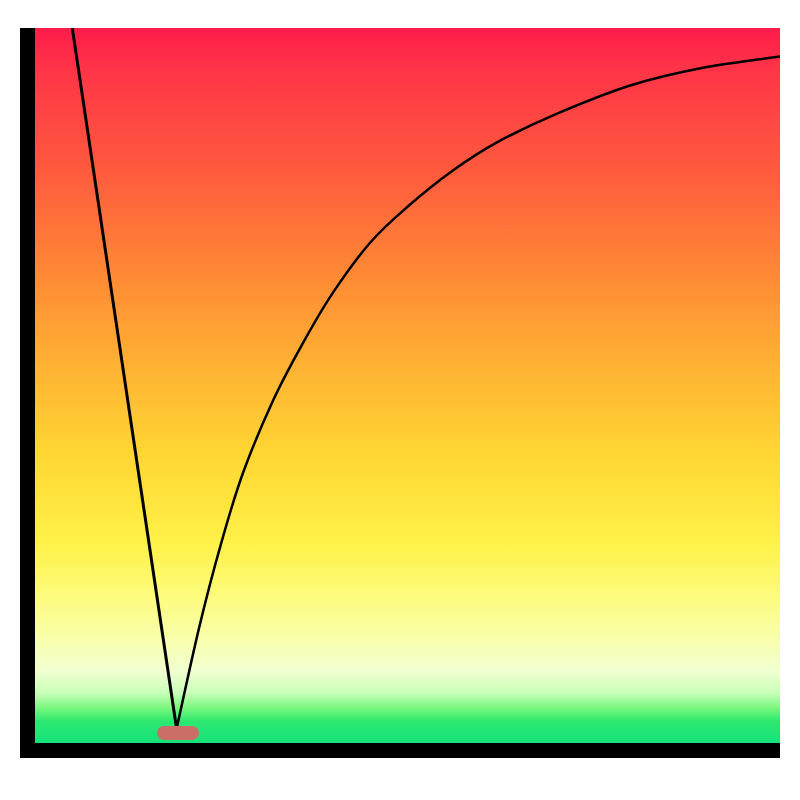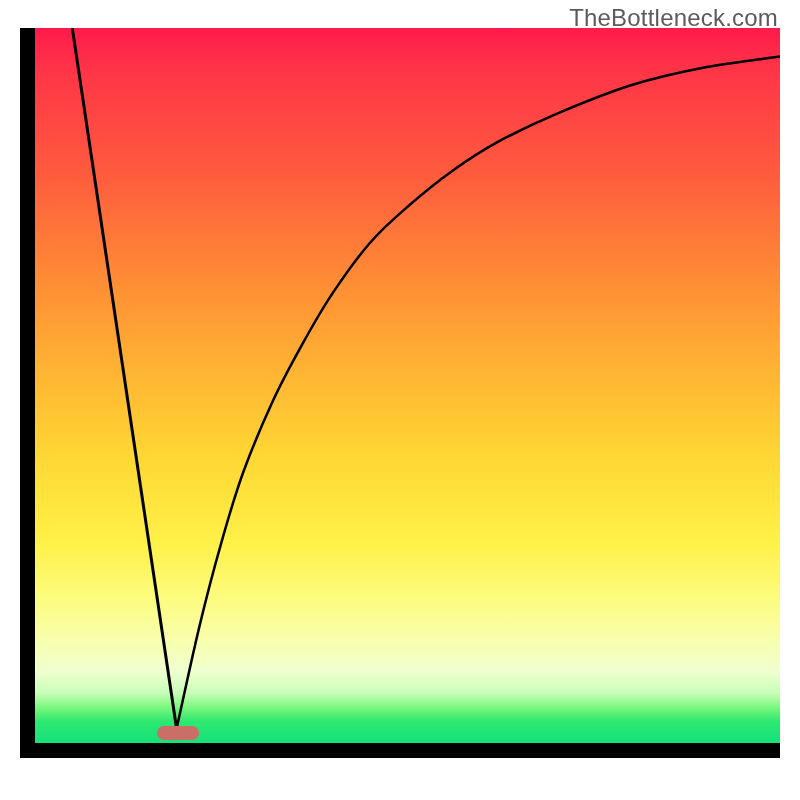--- a/index.html
+++ b/index.html
@@ -75,21 +75,20 @@
     border-radius: 8px;
     left: 122px;   
     top: 698px;
     z-index: 3;
   }
 </style>
 </head>
 <body>
 
 <div class="root">
-  <div class="watermark">TheBottleneck.com</div>
 
   <div class="plot-frame">
     <div class="plot-inner">
 
       <svg class="curve" viewBox="0 0 745 715" preserveAspectRatio="none">
 
       <path d="M 37.3 0.0 L 141.6 700.7" fill="none" stroke="#000000" stroke-width="3" stroke-linecap="round"></path>
           <path d="M 141.6 700.7 C 145.3 684.0, 156.5 631.6, 163.9 600.6 C 171.3 569.6, 178.8 541.0, 186.3 514.8 C 193.7 488.6, 199.9 467.1, 208.6 443.3 C 217.3 419.5, 228.5 393.3, 238.4 371.8 C 248.3 350.4, 258.3 332.5, 268.2 314.6 C 278.1 296.7, 286.8 281.2, 298.0 264.6 C 309.2 247.9, 322.8 228.8, 335.3 214.5 C 347.7 200.2, 358.8 190.7, 372.5 178.8 C 386.2 166.8, 402.3 153.7, 417.2 143.0 C 432.1 132.3, 444.5 123.9, 461.9 114.4 C 479.3 104.9, 499.1 95.3, 521.5 85.8 C 543.9 76.3, 571.2 64.9, 596.0 57.2 C 620.8 49.5, 645.7 44.1, 670.5 39.3 C 695.3 34.6, 732.6 30.4, 745.0 28.6" fill="none" stroke="#000000" stroke-width="2.5" stroke-linecap="round"></path>
         </svg>
 

